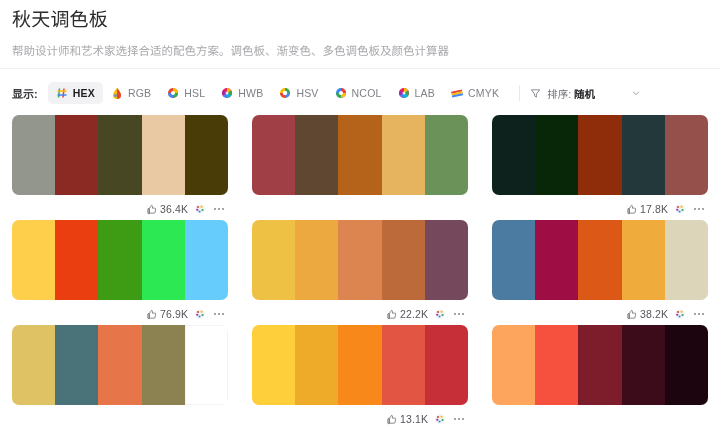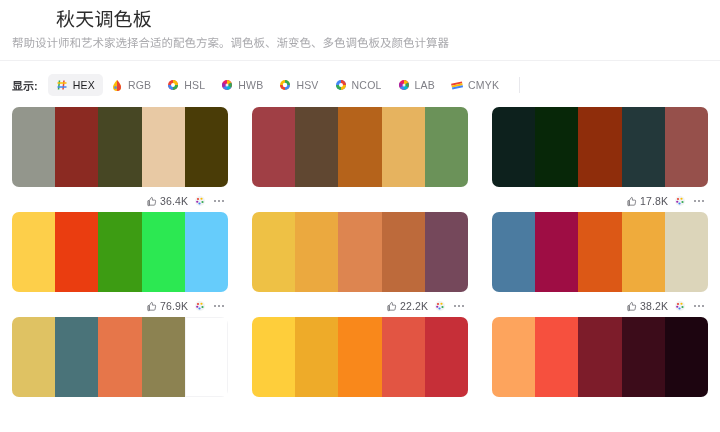--- a/index.html
+++ b/index.html
@@ -22,24 +22,23 @@
   .page-header {
     padding: 8px 12px 9px 12px;
     border-bottom: 1px solid #f0f0f2;
   }
   .page-title {
     font-size: 19px;
     font-weight: 400;
     line-height: 24px;
     color: #2b2b2b;
     letter-spacing: .2px;
-    margin-left: 44px;
   }
   .page-subtitle {
-    margin-top: 4px;
+    margin-top: 12px;
     font-size: 11.5px;
     line-height: 15px;
     color: #a9a9ad;
     font-weight: 400;
   }
 
   
   .toolbar {
     display: flex;
     align-items: center;
@@ -70,21 +69,21 @@
   }
   .fmt-btn.is-active { background: #f2f2f4; }
   .fmt-label {
     font-size: 10.5px;
     color: #7f7f86;
     font-weight: 400;
     letter-spacing: .2px;
   }
   .fmt-btn.is-active .fmt-label {
     color: #1d1d20;
-    font-weight: 400;
+    font-weight: 700;
   }
 
   .fmt-ico { width: 12px; height: 12px; display: block; flex: 0 0 12px; }
 
   .toolbar-sep {
     width: 1px;
     height: 16px;
     background: #e8e8ec;
     margin: 0 10px 0 12px;
   }
@@ -260,20 +259,29 @@
         <rect x="1" y="11" width="22" height="4" fill="#fbbc05" transform="rotate(-12 12 12)"></rect>
         <rect x="1" y="15" width="22" height="4" fill="#4285f4" transform="rotate(-12 12 12)"></rect>
       </svg>
       <span class="fmt-label">CMYK</span>
     </div>
 
   </div>
 
   <div class="toolbar-sep"></div>
 
+  <div class="sort-ctl">
+    <svg class="sort-ico" viewBox="0 0 24 24">
+      <path d="M3 4 H21 L14 13 V20 L10 17 V13 Z" fill="none" stroke="#6e6e76" stroke-width="1.7"></path>
+    </svg>
+    <span class="sort-text"><span>排序:</span> <b>随机</b></span>
+    <svg class="sort-caret" viewBox="0 0 24 24">
+      <path d="M5 9 L12 16 L19 9" fill="none" stroke="#8a8a92" stroke-width="2"></path>
+    </svg>
+  </div>
 </div>
 
 <div class="grid">
 
   <div class="card">
     <div class="swatches">
       <div class="sw" style="background: rgb(147, 150, 140);"></div>
       <div class="sw" style="background: rgb(139, 42, 34);"></div>
       <div class="sw" style="background: rgb(71, 71, 36);"></div>
       <div class="sw" style="background: rgb(232, 201, 164);"></div>
@@ -447,20 +455,41 @@
   </div>
 
   <div class="card">
     <div class="swatches">
       <div class="sw" style="background: rgb(254, 206, 59);"></div>
       <div class="sw" style="background: rgb(238, 171, 41);"></div>
       <div class="sw" style="background: rgb(249, 136, 27);"></div>
       <div class="sw" style="background: rgb(226, 85, 67);"></div>
       <div class="sw" style="background: rgb(198, 47, 56);"></div>
     </div>
+    <div class="card-footer">
+      <div class="likes">
+        <svg class="like-ico" viewBox="0 0 24 24">
+          <path d="M7 21 H5 a1 1 0 0 1 -1 -1 V11 a1 1 0 0 1 1 -1 h2 Z M7 10 L12 3 a2 2 0 0 1 2 2 v4 h5 a2 2 0 0 1 2 2.3 l-1.3 7 a2 2 0 0 1 -2 1.7 H7 Z" fill="none" stroke="#55555c" stroke-width="1.5"></path>
+        </svg>
+        <span class="like-count">13.1K</span>
+      </div>
+      <svg class="palette-ico" viewBox="0 0 24 24">
+        <circle cx="12" cy="12" r="10" fill="#f1f3f4"></circle>
+        <circle cx="8" cy="8" r="2.2" fill="#ea4335"></circle>
+        <circle cx="15" cy="7.5" r="2.2" fill="#fbbc05"></circle>
+        <circle cx="17" cy="14" r="2.2" fill="#34a853"></circle>
+        <circle cx="11" cy="17" r="2.2" fill="#4285f4"></circle>
+        <circle cx="6.5" cy="13.5" r="2.2" fill="#9c27b0"></circle>
+      </svg>
+      <span class="more-ico">
+          <i></i>
+          <i></i>
+          <i></i>
+        </span>
+    </div>
   </div>
 
   <div class="card">
     <div class="swatches">
       <div class="sw" style="background: rgb(253, 164, 93);"></div>
       <div class="sw" style="background: rgb(246, 80, 62);"></div>
       <div class="sw" style="background: rgb(125, 28, 42);"></div>
       <div class="sw" style="background: rgb(60, 12, 26);"></div>
       <div class="sw" style="background: rgb(29, 5, 16);"></div>
     </div>

